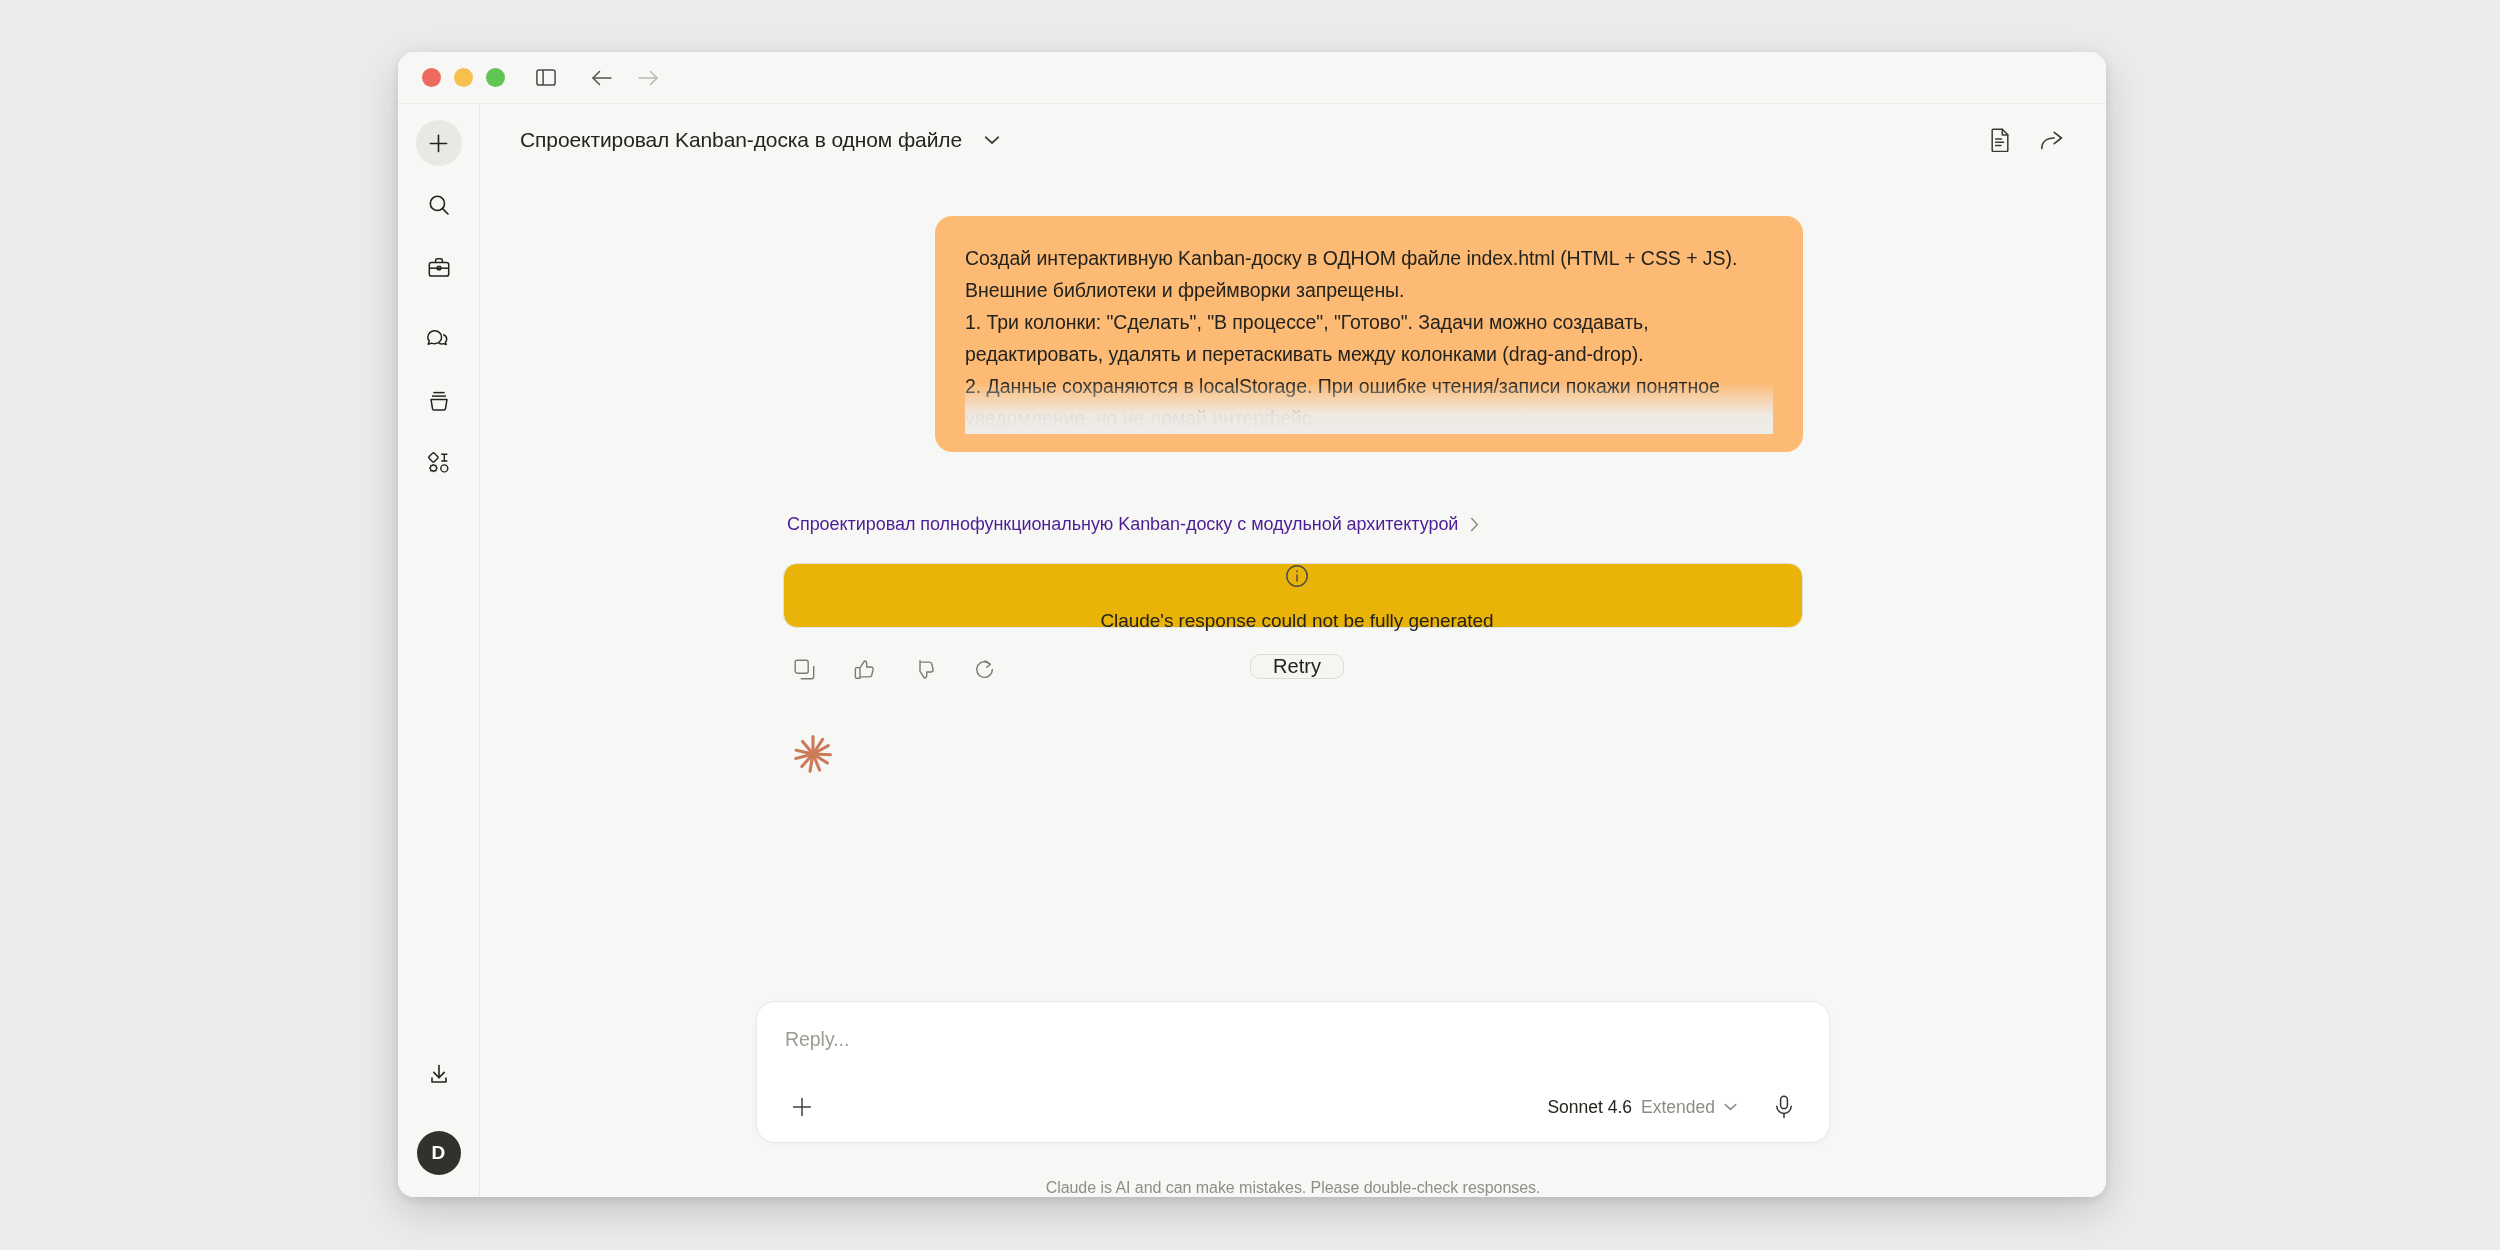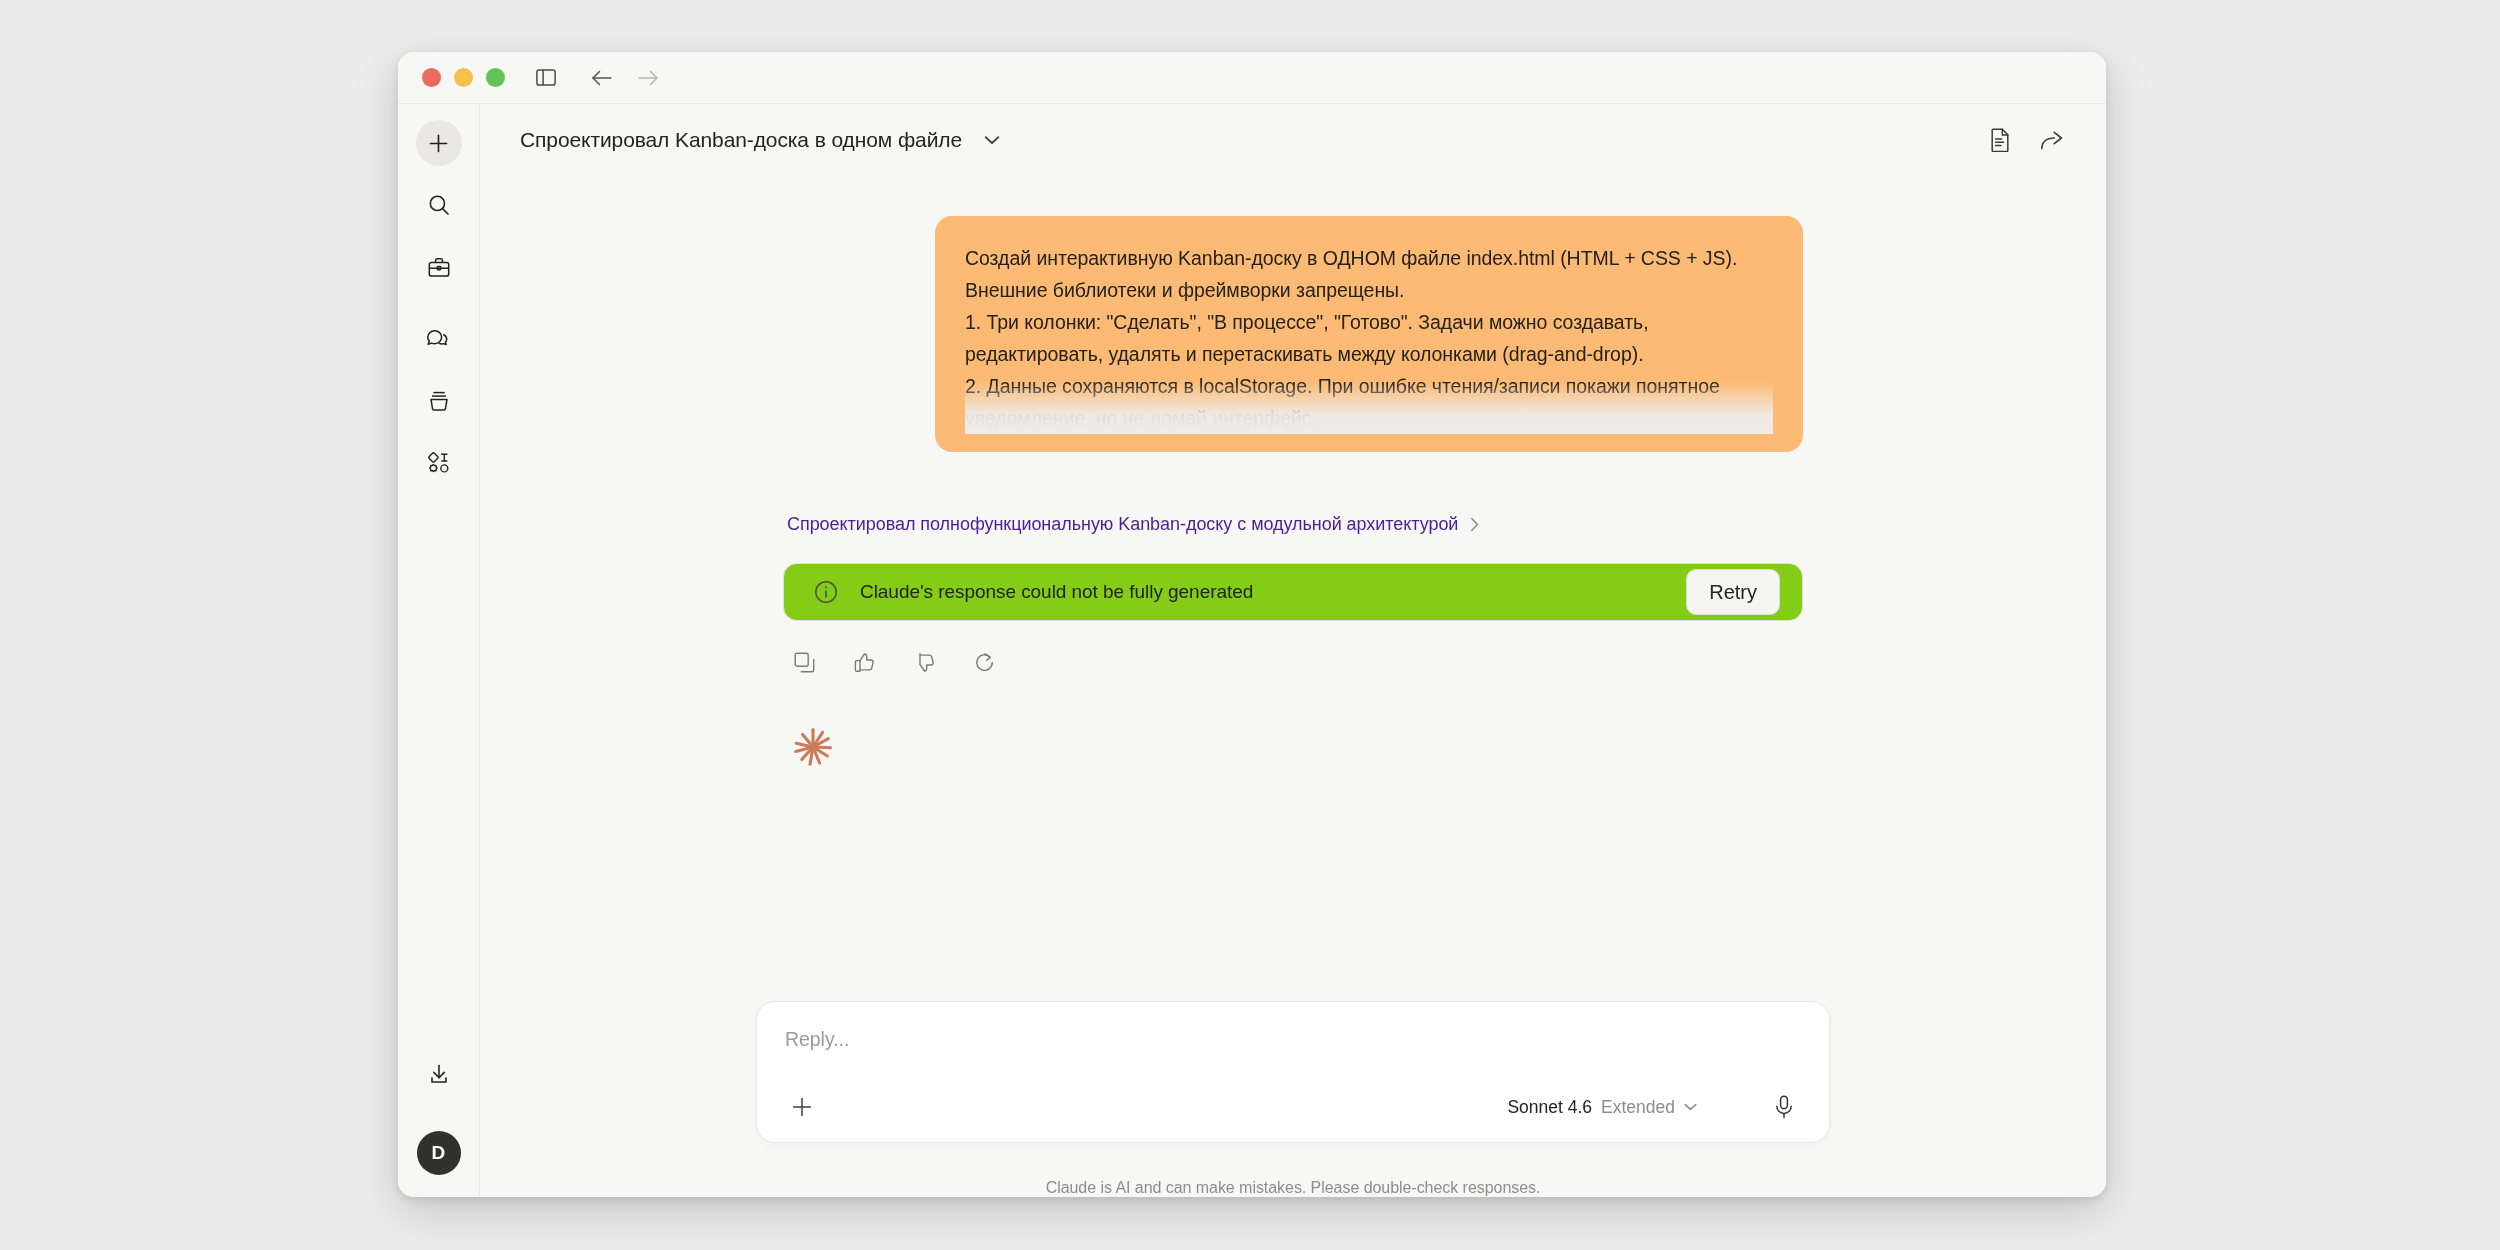--- a/index.html
+++ b/index.html
@@ -184,28 +184,29 @@
   .think-text {
     font-size: 18px;
     color: #4c1d95;
     letter-spacing: -0.05px;
   }
   .think-chev { color: #8c8c84; display: flex; align-items: center; }
 
   
   .err-card {
     margin-top: 28px;
-    background: #84cc16;
+    background: #eab308;
     border: 1px solid #e2e2dc;
     border-radius: 14px;
-    height: 58px;
+    height: 65px;
     display: flex;
     align-items: center;
     padding: 0 22px 0 30px;
     gap: 22px;
+    flex-direction: column;
   }
   .err-icon { color: #4d4d47; display: flex; align-items: center; }
   .err-text {
     flex: 1;
     font-size: 19px;
     color: #22221e;
     letter-spacing: -0.05px;
   }
   .retry-btn {
     background: #f5f5f2;
@@ -258,21 +259,20 @@
   .composer-input {
     font-size: 19.5px;
     color: #9c9c94;
     min-height: 40px;
     letter-spacing: -0.05px;
   }
   .composer-bottom {
     margin-top: 22px;
     display: flex;
     align-items: center;
-    gap: 40px;
   }
   .plus-btn {
     width: 34px; height: 34px;
     display: flex; align-items: center; justify-content: center;
     color: #40403a;
   }
   .composer-spacer { flex: 1; }
   .model-pill {
     display: flex;
     align-items: center;

